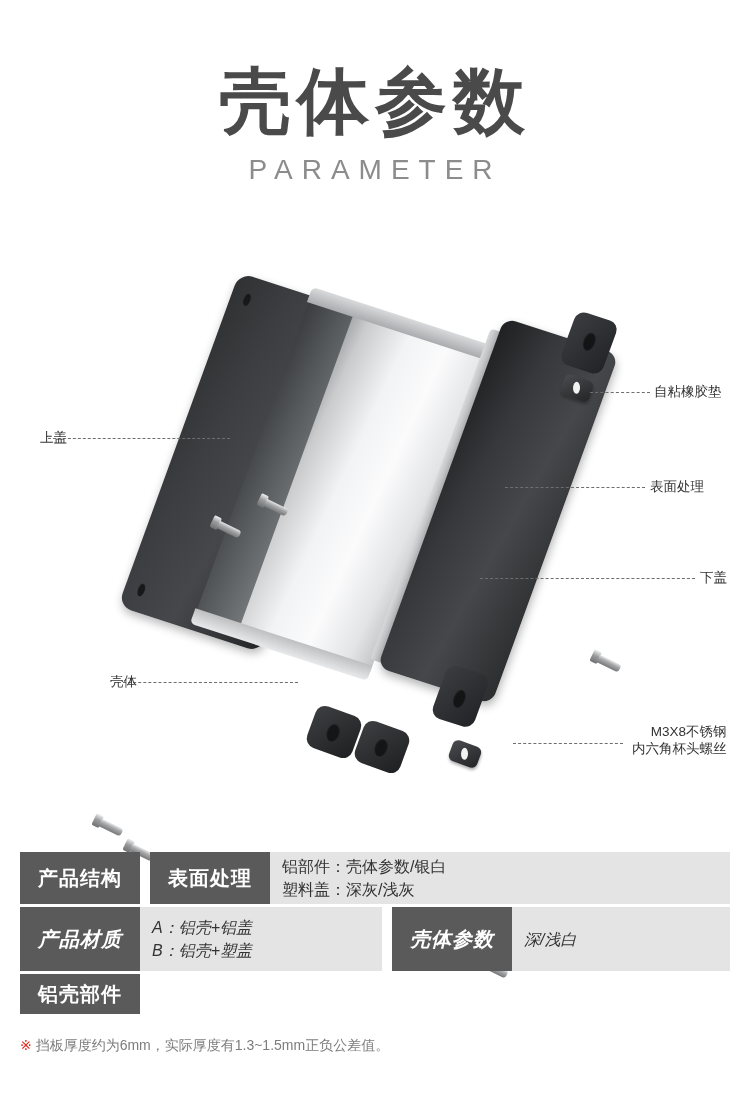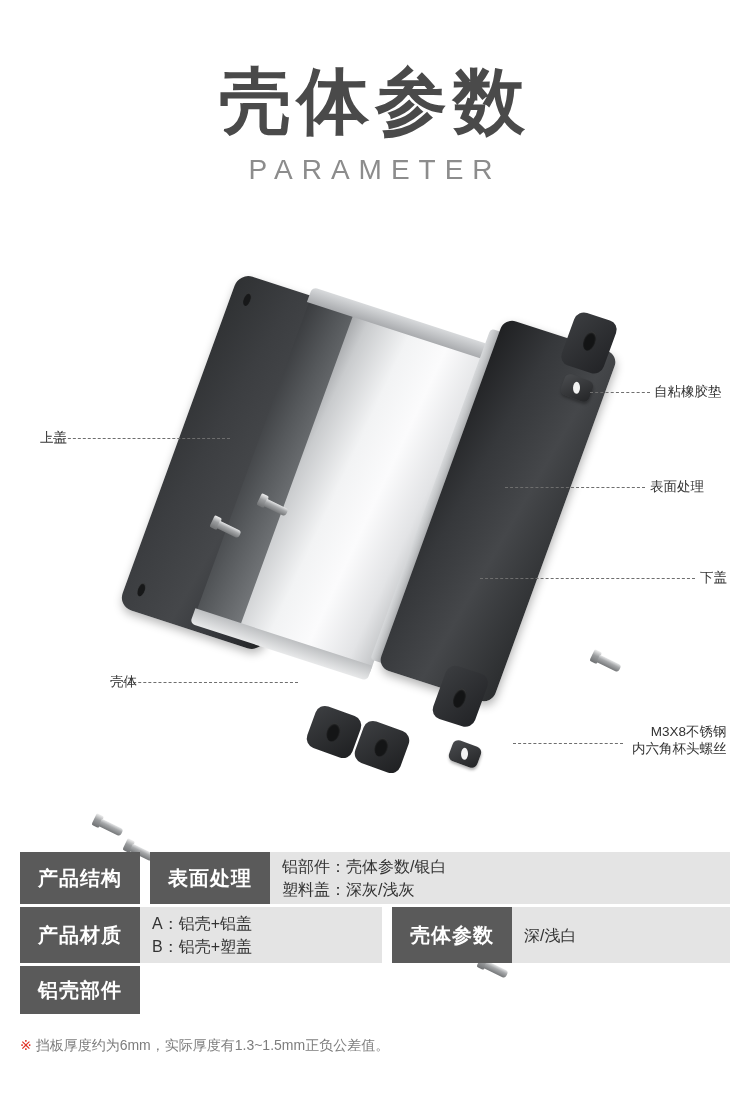--- a/index.html
+++ b/index.html
@@ -249,22 +249,22 @@
     font-size: 16px;
     display: flex;
     flex-direction: column;
     justify-content: center;
     padding-left: 12px;
     flex: 1 1 auto;
     line-height: 23px;
   }
   .w-label { width: 120px; }
   .r1 .cell-label, .r1 .cell-value { height: 52px; }
-  .r2 .cell-label, .r2 .cell-value { height: 56px; }
-  .r3 .cell-label, .r3 .cell-value { height: 48px; }
+  .r2 .cell-label, .r2 .cell-value { height: 64px; font-style: italic; }
+  .r3 .cell-label, .r3 .cell-value { height: 40px; }
   .gap { width: 10px; flex: 0 0 10px; }
 
   
   #footnote {
     position: absolute;
     left: 20px; top: 1035px;
     font-size: 14px;
     color: #7d7d7d;
     line-height: 20px;
     white-space: nowrap;

